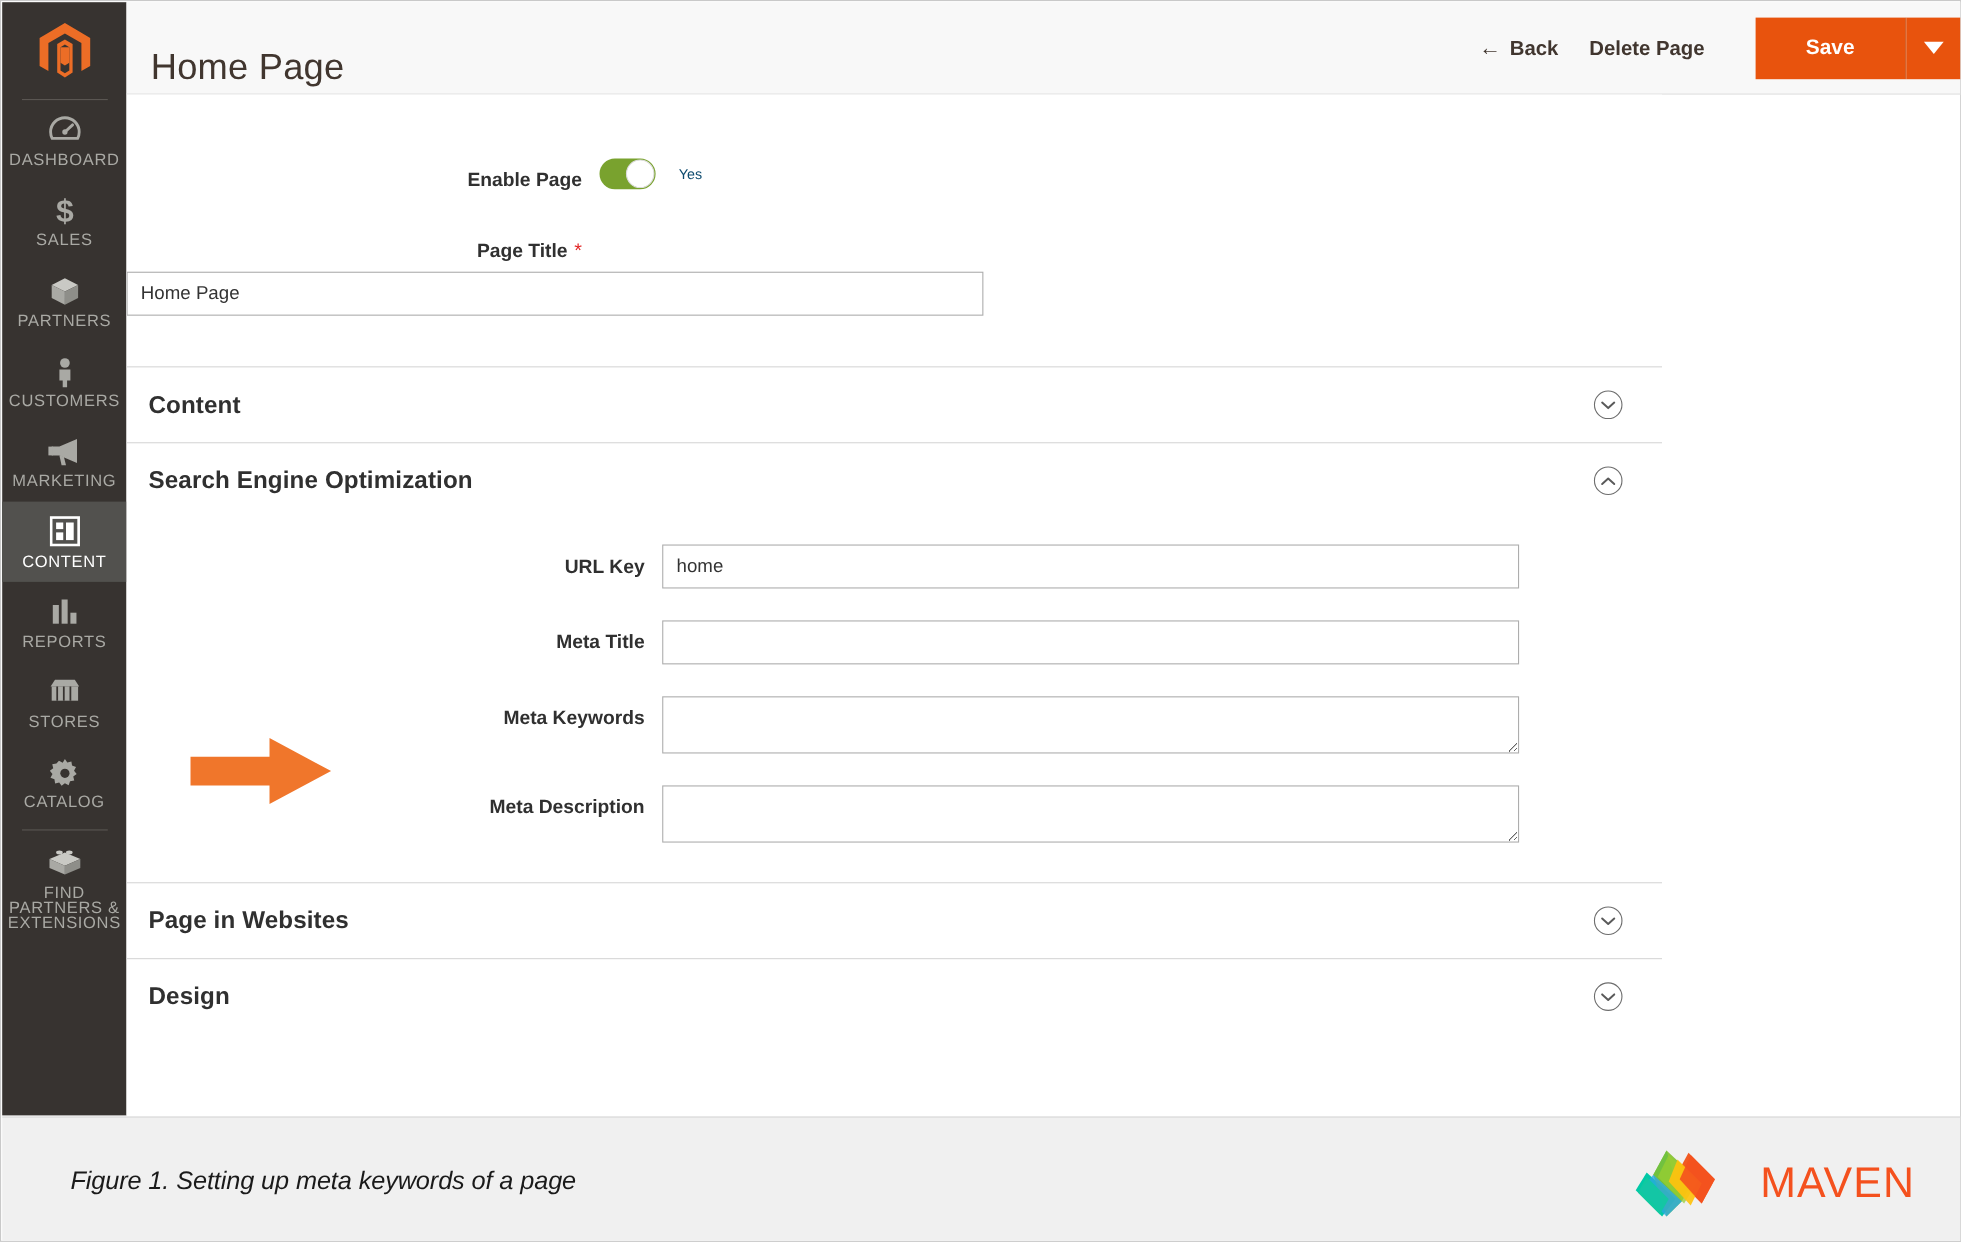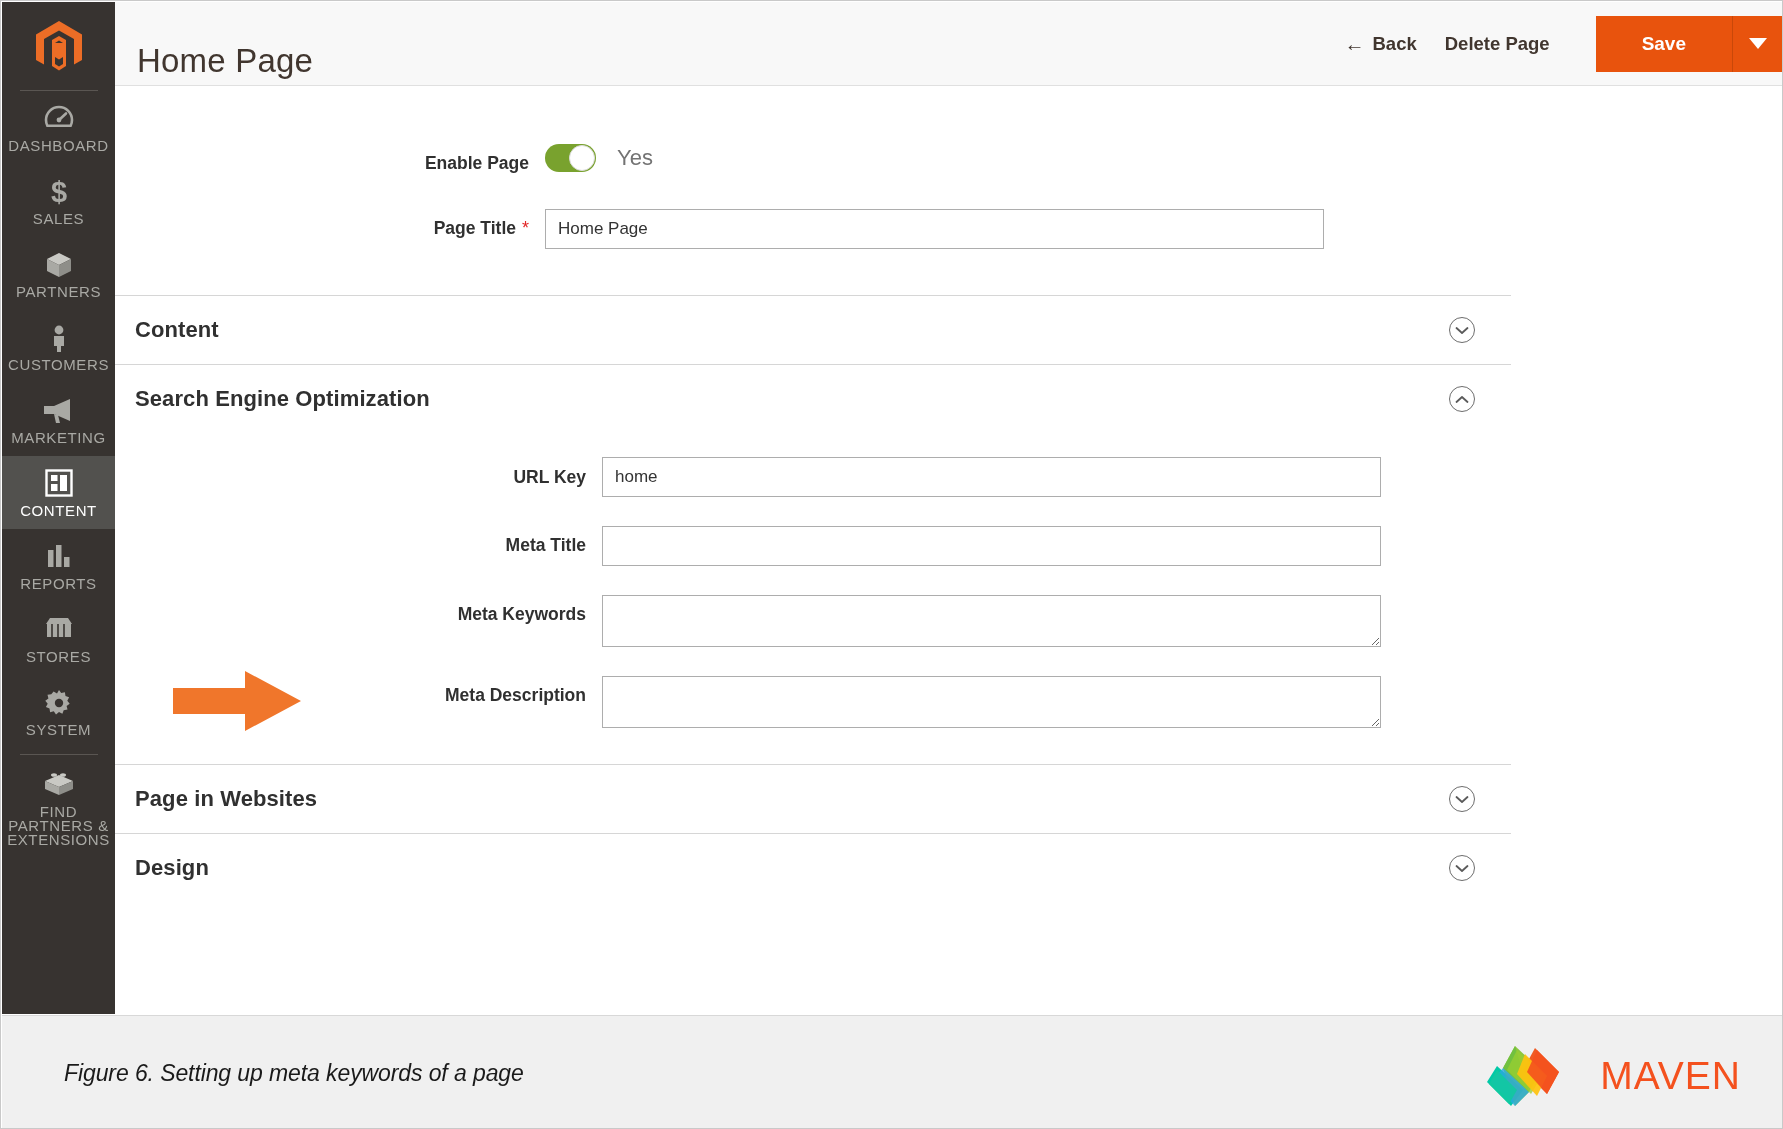--- a/index.html
+++ b/index.html
@@ -235,22 +235,22 @@
   .toggle .knob {
     position: absolute;
     right: 1px; top: 1px;
     width: 26px; height: 26px;
     border-radius: 50%;
     background: #ffffff;
     border: 1px solid #dcdcdc;
     box-sizing: border-box;
   }
   .toggle-text {
-    font-size: 22px;
-    color: #737373;
+    font-size: 13px;
+    color: #0c4a6e;
     margin-left: 21px;
   }
 
   
   .section {
     border-top: 1px solid #d6d6d6;
     position: relative;
   }
   .section-head {
     display: flex;
@@ -423,21 +423,21 @@
       <span class="nav-label">STORES</span>
     </div>
 
     <div class="nav-item">
       <span class="nav-icon">
         <svg width="30" height="30" viewBox="0 0 30 30">
             <path d="M15 2l2.2 3.1 3.7-.9.6 3.8 3.6 1.3-1.8 3.4 2.4 3-3.1 2.2.9 3.7-3.8.6-1.3 3.6-3.4-1.8-3 2.4-2.2-3.1-3.7.9-.6-3.8-3.6-1.3 1.8-3.4-2.4-3 3.1-2.2-.9-3.7 3.8-.6L9.6 3.6 13 5.4z" fill="#a9a9a4"></path>
             <circle cx="15" cy="15" r="4.2" fill="#373330"></circle>
           </svg>
       </span>
-      <span class="nav-label">SYSTEM</span>
+      <span class="nav-label">CATALOG</span>
     </div>
 
     <div class="nav-sep"></div>
 
     <div class="nav-item">
       <span class="nav-icon">
         <svg width="32" height="28" viewBox="0 0 32 28">
             <ellipse cx="11" cy="5" rx="3" ry="1.8" fill="#c9c9c4"></ellipse>
             <ellipse cx="20" cy="5" rx="3" ry="1.8" fill="#c9c9c4"></ellipse>
             <polygon points="16,5 30,11 16,17 2,11" fill="#c9c9c4"></polygon>
@@ -479,21 +479,21 @@
       <div class="field-control">
         <div class="toggle-row">
           <div class="toggle">
             <div class="knob"></div>
           </div>
           <span class="toggle-text">Yes</span>
         </div>
       </div>
     </div>
 
-    <div class="field-row" style="margin-top:27px;">
+    <div class="field-row" style="margin-top:27px;flex-direction:column;">
       <div class="field-label">
         <span>Page Title</span><span class="req-star">*</span>
       </div>
       <div class="field-control">
         <input class="txt-input" type="text" value="Home Page" style="">
       </div>
     </div>
 
     <div class="section" style="margin-top:46px;">
       <div class="section-head">
@@ -571,21 +571,21 @@
     </div>
 
     <div id="annotation-arrow">
       <svg width="130" height="66" viewBox="0 0 130 66">
         <polygon points="0,20 72,20 72,3 128,33 72,63 72,46 0,46" fill="#f0762b"></polygon>
       </svg>
     </div>
   </main>
 
   <footer id="footer">
-    <div id="figure-caption">Figure 6. Setting up meta keywords of a page</div>
+    <div id="figure-caption">Figure 1. Setting up meta keywords of a page</div>
 
     <div id="maven-logo">
       <svg width="86" height="64" viewBox="0 0 86 64">
         <polygon points="30,2 56,26 44,48 18,24" fill="#8dc63f"></polygon>
         <polygon points="50,4 74,28 62,50 38,26" fill="#f15a22"></polygon>
         <polygon points="12,22 38,46 26,62 2,38" fill="#00c9a7"></polygon>
         <polygon points="30,2 44,48 30,62 18,24" fill="#6cbf3f" opacity="0.85"></polygon>
         <polygon points="18,24 44,48 30,62 6,38" fill="#2aa9e0" opacity="0.8"></polygon>
         <polygon points="12,26 32,46 24,60 4,40" fill="#12c9a0" opacity="0.9"></polygon>
         <polygon points="32,6 58,30 46,50 22,26" fill="#9acd32" opacity="0.75"></polygon>

